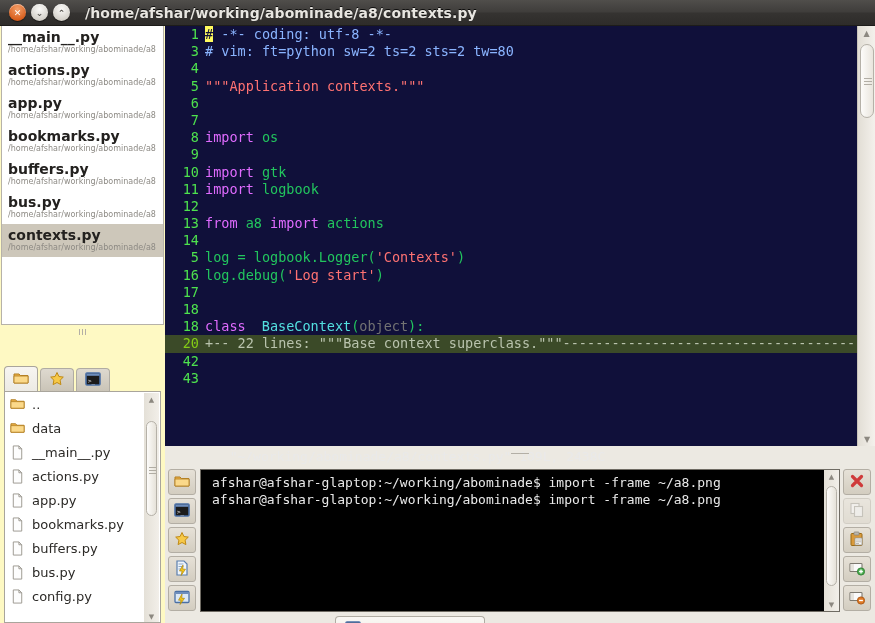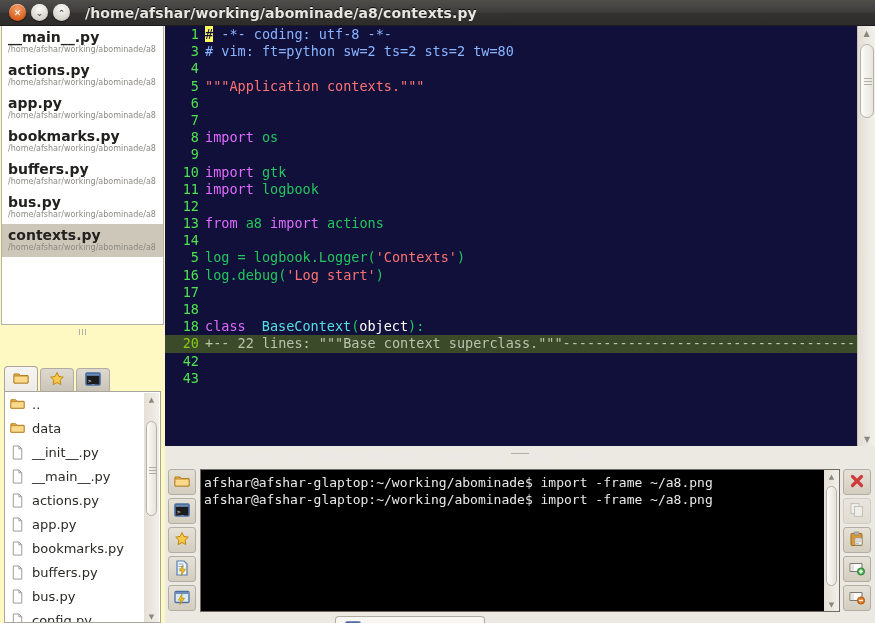--- a/index.html
+++ b/index.html
@@ -76,21 +76,21 @@
 
   
   .vim{ position:absolute; left:0; top:0; width:752px; height:398px; background:#10103a;
         font-family:"DejaVu Sans Mono","Liberation Mono",monospace; font-size:13.5px; }
   .vline{ height:17.2px; line-height:17.2px; white-space:pre; }
   .ln{ display:inline-block; width:34px; text-align:right; color:#4ee24e; }
   .code{ margin-left:6px; }
   .c-com{ color:#8ab4ff; }
   .c-str{ color:#ff7272; }
   .c-kw { color:#e06bff; }
-  .c-kw2{ color:#ffffff; }
+  .c-kw2{ color:#737373; }
   .c-cls{ color:#53e0e0;margin-left:8px; }
   .c-txt{ color:#22c55e; }
   .cursor{ background:#fffa5e; color:#10103a; }
   .foldline{ background:#3b4a28; color:#b9c3ad; }
   .foldnum{ display:inline-block;width:34px;text-align:right;color:#84cc16; }
 
   .vimstat{ position:absolute; left:0; top:398px; width:692px; height:22px; background:#10103a;
             font-family:"DejaVu Sans Mono","Liberation Mono",monospace; font-size:13px; color:#e9e9e9;
             line-height:22px; white-space:pre; }
   .vimstat .pos{ position:absolute; left:535px; }
@@ -116,21 +116,21 @@
   .termwrap{ position:absolute; left:0; top:433px; width:710px; height:164px; }
   .termtools{ position:absolute; left:3px; top:10px; width:30px; }
   .tbtn{ width:28px;height:26px;margin-bottom:3px;border:1px solid #b3aea4;border-radius:3px;
          background:linear-gradient(to bottom,#e6e1d7,#d3cdc0);
          display:flex;align-items:center;justify-content:center; }
   .tbtn.dim{ opacity:.45; }
   .rtools{ position:absolute; right:2px; top:10px; width:30px; }
 
   .term{ position:absolute; left:35px; top:10px; width:640px; height:143px; background:#000000;
          border:1px solid #6f6b63; }
-  .termtext{ padding:4px 0 0 3px; font-family:"DejaVu Sans Mono","Liberation Mono",monospace;
+  .termtext{ padding:4px 0 0 11px; font-family:"DejaVu Sans Mono","Liberation Mono",monospace;
              font-size:13px; color:#e9e9e9; line-height:17px; white-space:pre; }
   .tscroll{ position:absolute; right:0px; top:0px; width:15px; height:141px;
             background:linear-gradient(to right,#e4e0d7,#f2efe9); }
   .tscroll .arrow{ height:13px; display:flex;align-items:center;justify-content:center;font-size:7px;color:#8c8880; }
   .tscroll .thumb{ position:absolute;left:2px;top:16px;width:11px;height:100px;border-radius:6px;
                    background:linear-gradient(to right,#fdfcfa,#e6e2d9);border:1px solid #b5b1a8; }
 
   
   .btabrow{ position:absolute; left:170px; top:590px; width:540px; height:33px; }
   .btab{ display:inline-flex; align-items:center; gap:6px; height:26px; padding:0 9px;
@@ -225,27 +225,20 @@
                   <path d="M1 6h14v7H1z" fill="#fbd98a" stroke="#b07c1e" stroke-width=".8"></path>
                 </svg></span>
               <span class="lbl">..</span>
             </div>
             <div class="frow">
               <span class="ficon"><svg width="15" height="15" viewBox="0 0 16 16">
                   <path d="M1 4h5l1.4 1.6H15V13H1z" fill="#f0b44a" stroke="#b07c1e" stroke-width="1"></path>
                   <path d="M1 6h14v7H1z" fill="#fbd98a" stroke="#b07c1e" stroke-width=".8"></path>
                 </svg></span>
               <span class="lbl">data</span>
-            </div>
-            <div class="frow">
-              <span class="ficon"><svg width="15" height="17" viewBox="0 0 16 16">
-                  <path d="M3.5 1h6l3 3v11h-9z" fill="#fdfdfd" stroke="#9a968e" stroke-width="1"></path>
-                  <path d="M9.5 1v3h3" fill="none" stroke="#9a968e" stroke-width="1"></path>
-                </svg></span>
-              <span class="lbl">__init__.py</span>
             </div>
             <div class="frow">
               <span class="ficon"><svg width="15" height="17" viewBox="0 0 16 16">
                   <path d="M3.5 1h6l3 3v11h-9z" fill="#fdfdfd" stroke="#9a968e" stroke-width="1"></path>
                   <path d="M9.5 1v3h3" fill="none" stroke="#9a968e" stroke-width="1"></path>
                 </svg></span>
               <span class="lbl">__main__.py</span>
             </div>
             <div class="frow">
               <span class="ficon"><svg width="15" height="17" viewBox="0 0 16 16">

